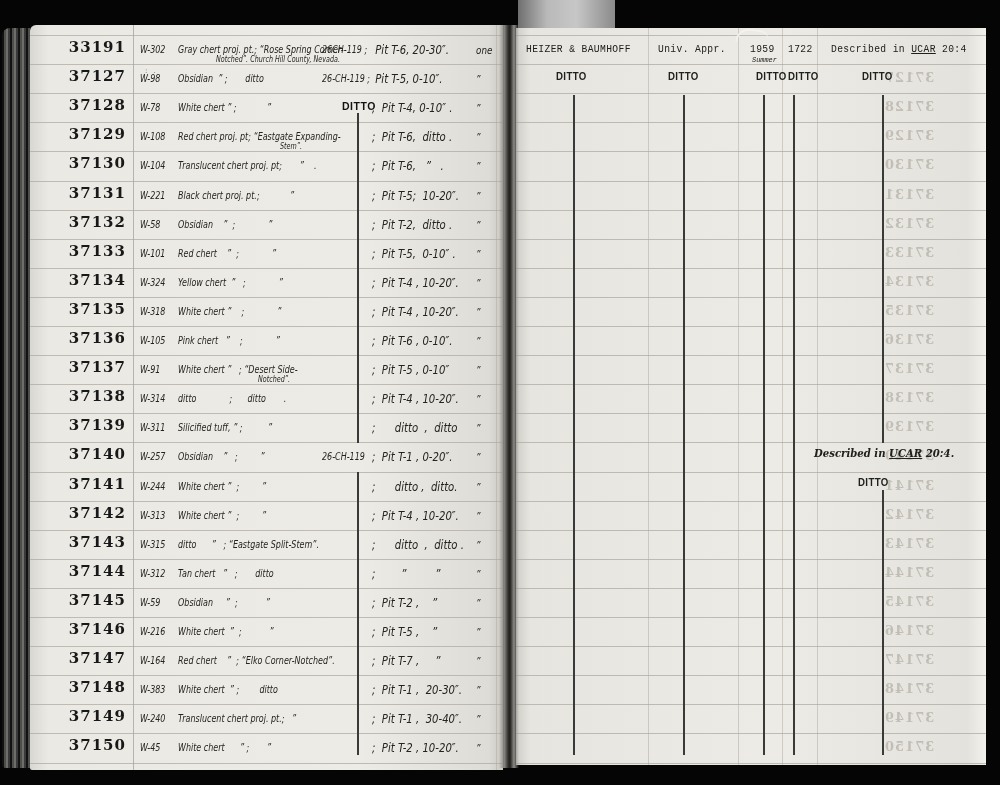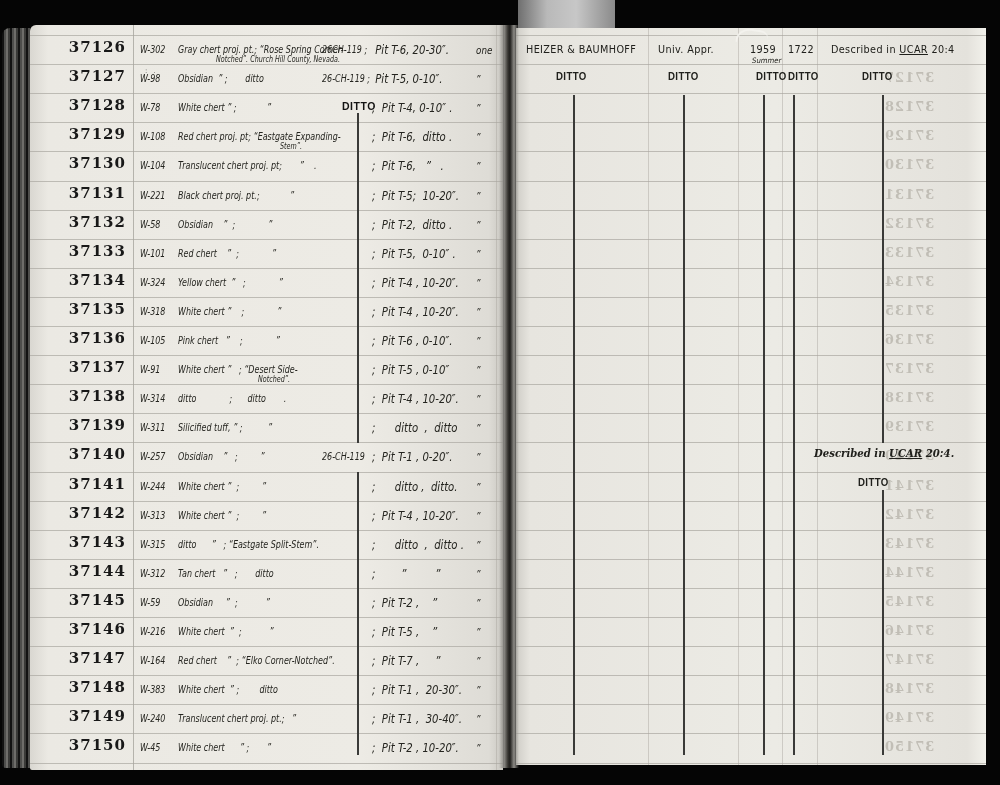--- a/index.html
+++ b/index.html
@@ -88,21 +88,21 @@
         <div class="hline" style="top: 679.3px; width: 473px;"></div>
         <div class="hline" style="top: 708.4px; width: 473px;"></div>
         <div class="hline" style="top: 737.5px; width: 473px;"></div>
         <div class="vrule" style="left: 103px; height: 745px;"></div>
         <div class="vrule faint" style="left: 466px; height: 745px;"></div>
         <div class="handline" style="left: 327px; top: 88px; height: 330px;"></div>
         <div class="handline" style="left: 327px; top: 447px; height: 283px;"></div>
       </div>
     <div id="lp-rows">
         <div class="row" style="top: 10px;">
-          <div class="cell no">37126</div>
+          <div class="cell no">33191</div>
           <div class="cell hw w-no">W-302</div>
           <div class="cell hw desc">Gray chert proj. pt.; “Rose Spring Corner-</div>
           <div class="cell hw desc2" style="left: 186px;">Notched”. Church Hill County, Nevada.</div>
           <div class="cell hw site">26CH-119 ;</div>
           <div class="cell hw pit"> Pit T-6, 20-30″.</div>
           <div class="cell hw count">one</div>
         </div>
         <div class="row" style="top: 39.1px;">
           <div class="cell no">37127</div>
           <div class="cell hw w-no">W-98</div>
@@ -338,21 +338,21 @@
         <div class="ghost" style="left: 368px; top: 507.7px;">37143</div>
         <div class="ghost" style="left: 368px; top: 536.8px;">37144</div>
         <div class="ghost" style="left: 368px; top: 565.9px;">37145</div>
         <div class="ghost" style="left: 368px; top: 595px;">37146</div>
         <div class="ghost" style="left: 368px; top: 624.1px;">37147</div>
         <div class="ghost" style="left: 368px; top: 653.2px;">37148</div>
         <div class="ghost" style="left: 368px; top: 682.3px;">37149</div>
         <div class="ghost" style="left: 368px; top: 711.4px;">37150</div>
       </div>
     <div id="rp-rows">
-        <div class="row" style="top: 7px;">
+        <div class="row" style="top: 7px; font-family: Liberation Mono, monospace;">
           <div class="rp-cell" style="left: 10px; top: 8px;">HEIZER &amp; BAUMHOFF</div>
           <div class="rp-cell" style="left: 142px; top: 8px;">Univ. Appr.</div>
           <div class="rp-cell" style="left: 234px; top: 8px;">1959</div>
           <div class="rp-cell season" style="left: 236px; top: 21px;">Summer</div>
           <div class="rp-cell" style="left: 272px; top: 8px;">1722</div>
           <div class="rp-cell" style="left: 315px; top: 8px;">Described in <span class="uref">UCAR</span> 20:4</div>
         </div>
         <div class="row" style="top: 36.1px;">
           <div class="rp-cell stamp" style="left: 40px; top: 6px; font-weight: 800; font-family: &quot;Liberation Sans&quot;, sans-serif; font-size: 10.5px;">DITTO</div>
           <div class="rp-cell stamp" style="left: 152px; top: 6px; font-weight: 800; font-family: &quot;Liberation Sans&quot;, sans-serif; font-size: 10.5px;">DITTO</div>

